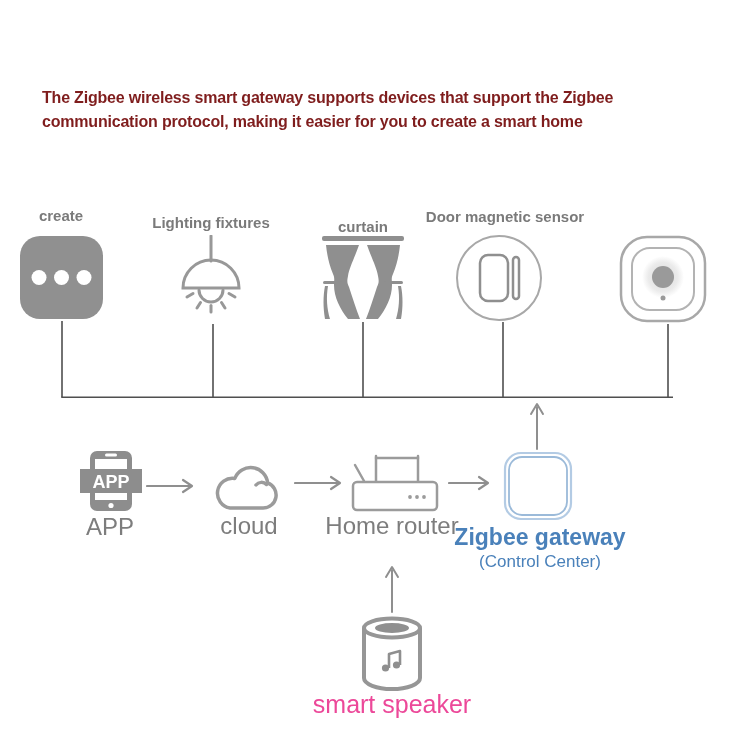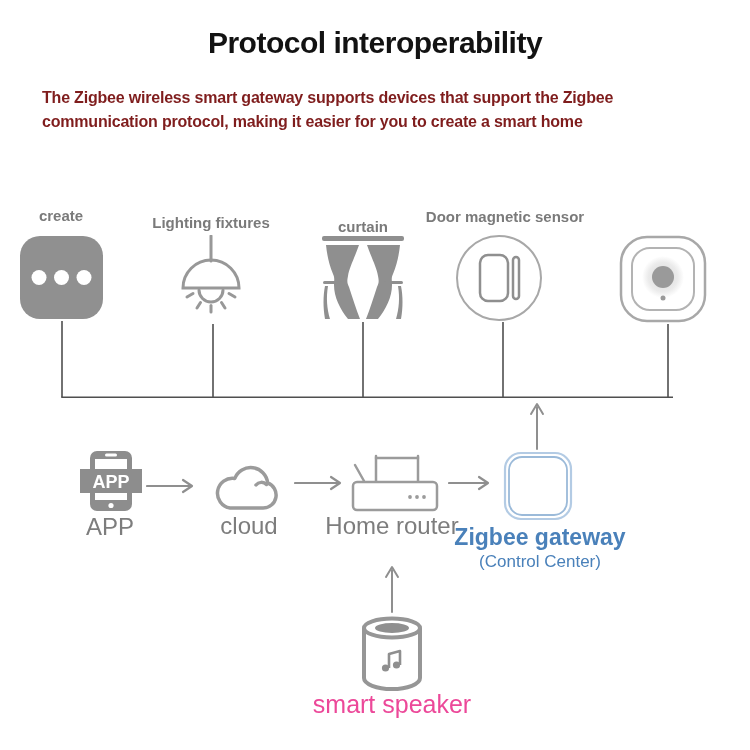--- a/index.html
+++ b/index.html
@@ -19,21 +19,20 @@
   .gw-label{font-size:23px;font-weight:600;color:#4a81ba;}
   .gw-sub{font-size:17px;font-weight:400;color:#4a81ba;}
 
   svg{display:block;}
 </style>
 </head>
 <body>
 
 <div class="canvas">
 
-  <div class="abs ctr title">Protocol interoperability</div>
   <div class="abs subtitle">The Zigbee wireless smart gateway supports devices that support the Zigbee communication protocol, making it easier for you to create a smart home</div>
 
   <div class="abs ctr dev-label" style="left:61px;top:207px;">create</div>
   <div class="abs ctr dev-label" style="left:211px;top:214px;">Lighting fixtures</div>
   <div class="abs ctr dev-label" style="left:363px;top:218px;">curtain</div>
   <div class="abs ctr dev-label" style="left:495px;top:208px;padding-left:20px;">Door magnetic sensor</div>
 
   <svg class="abs" style="left:20px;top:236px;" width="83" height="83" viewBox="0 0 83 83">
     <rect x="0" y="0" width="83" height="83" rx="20" fill="#909090"></rect>
     <circle cx="19" cy="41.5" r="7.5" fill="#ffffff"></circle>

